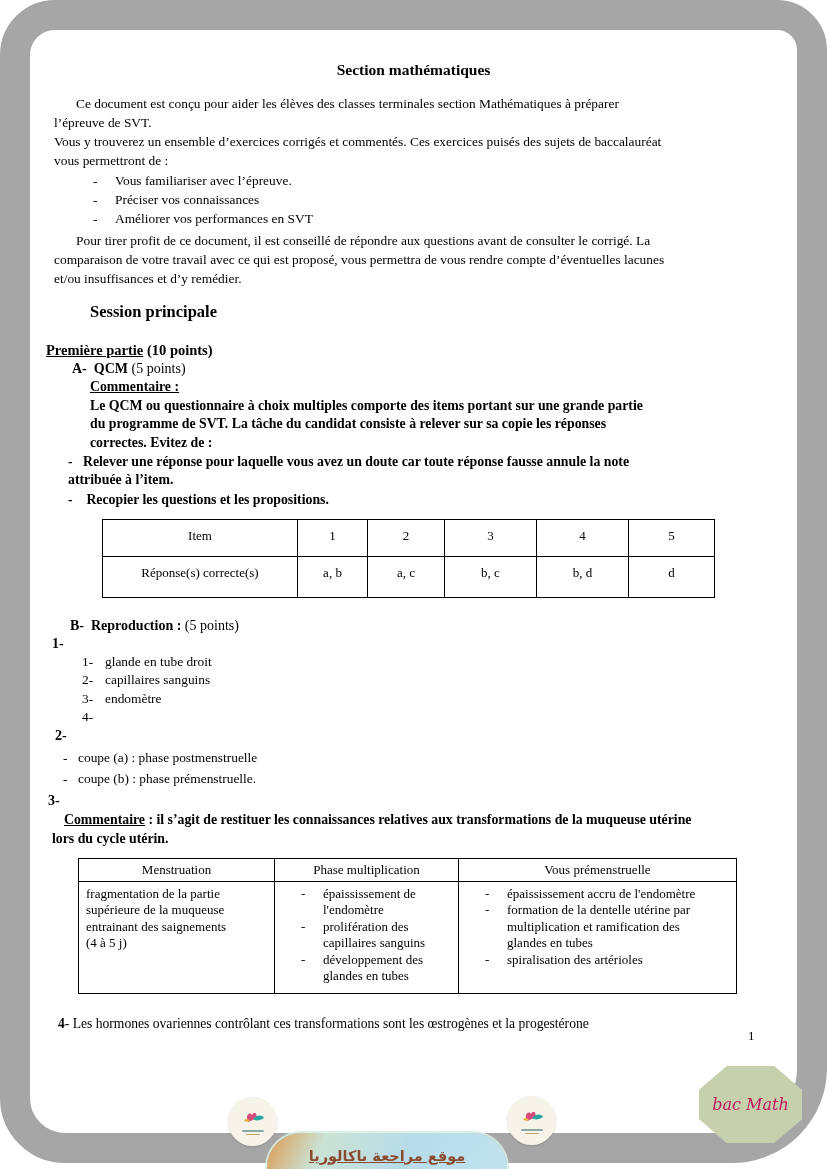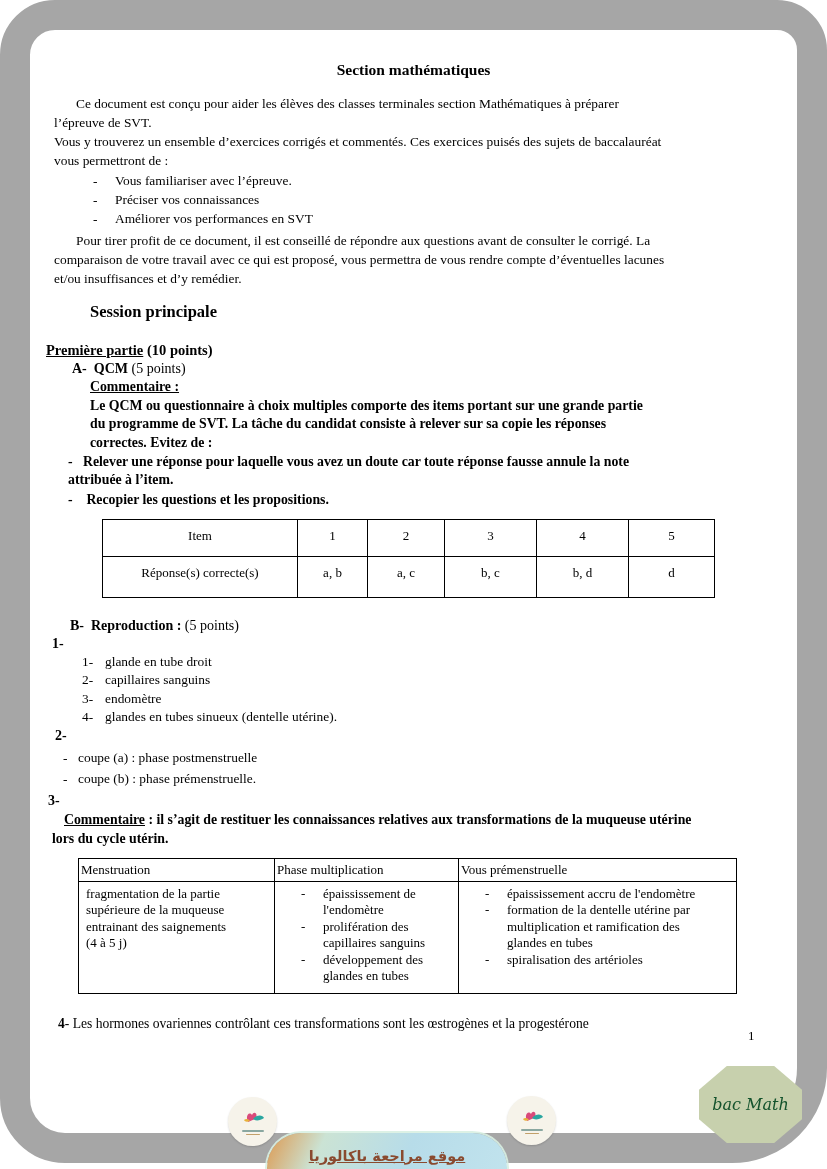--- a/index.html
+++ b/index.html
@@ -52,21 +52,21 @@
   .nlist .li-m{flex:0 0 23px;}
   .q2label{margin:0 0 0 25px;}
   .clist{margin:5px 0 0 33px;line-height:16px;}
   .clist .li-m{flex:0 0 15px;}
   .clist .li-row{margin-bottom:5px;}
   .q3label{margin:3px 0 0 18px;}
   .q3com{margin:0 20px 0 22px;font-weight:bold;font-size:13.8px;line-height:19.5px;text-indent:12px;}
 
   table.phase{margin:9px 0 0 48px;border-collapse:collapse;table-layout:fixed;width:658px;font-size:13px;}
   table.phase td{border:1px solid #000;vertical-align:top;}
-  table.phase tr.head td{height:20px;padding:1px 2px;}
+  table.phase tr.head td{height:20px;text-align:center;padding:1px 2px;}
   table.phase tr.body td{padding:4px 4px 8px 0;line-height:16.5px;height:96px;}
   table.phase .cell-text{white-space:pre-line;padding-left:7px;}
   table.phase .list{margin-left:26px;}
   table.phase .list .li-m{flex:0 0 22px;}
 
   .q4{margin:20px 0 0 28px;font-size:13.6px;white-space:nowrap;line-height:19px;}
   .pageno{position:absolute;left:748px;top:1028px;font-size:13px;z-index:2;}
 
   
   .pill{
@@ -85,21 +85,21 @@
   .circle.cl{left:228px;top:1097px;}
   .circle.cr{left:507px;top:1096px;}
   .circle .mini{width:22px;height:2px;background:#8aa7a0;margin-top:2px;border-radius:1px;}
   .circle .mini2{width:14px;height:1.5px;background:#c2a06a;margin-top:1.5px;border-radius:1px;}
 
   .octagon{
     position:absolute;left:699px;top:1066px;width:103px;height:77px;background:#c7d0ad;z-index:5;
     clip-path:polygon(27% 0,73% 0,100% 31%,100% 69%,73% 100%,27% 100%,0 69%,0 31%);
     display:flex;align-items:center;justify-content:center;
   }
-  .octagon .txt{font-family:"DejaVu Serif",serif;font-style:italic;font-size:16px;color:#14532d;}
+  .octagon .txt{font-family:"DejaVu Serif",serif;font-style:italic;font-size:16px;color:#be185d;}
 </style>
 </head>
 <body>
 
 <div class="frame"></div>
 
 <div class="content">
 
   <div class="title">Section mathématiques</div>
 
@@ -195,21 +195,20 @@
         <span class="li-t">capillaires sanguins</span>
       </div>
 
       <div class="li-row">
         <span class="li-m">3-</span>
         <span class="li-t">endomètre</span>
       </div>
 
       <div class="li-row">
         <span class="li-m">4-</span>
-        <span class="li-t">glandes en tubes sinueux (dentelle utérine).</span>
       </div>
     </div>
 
   <div class="qlabel q2label">2-</div>
   <div class="list clist">
 
       <div class="li-row">
         <span class="li-m">-</span>
         <span class="li-t">coupe (a) : phase postmenstruelle</span>
       </div>

